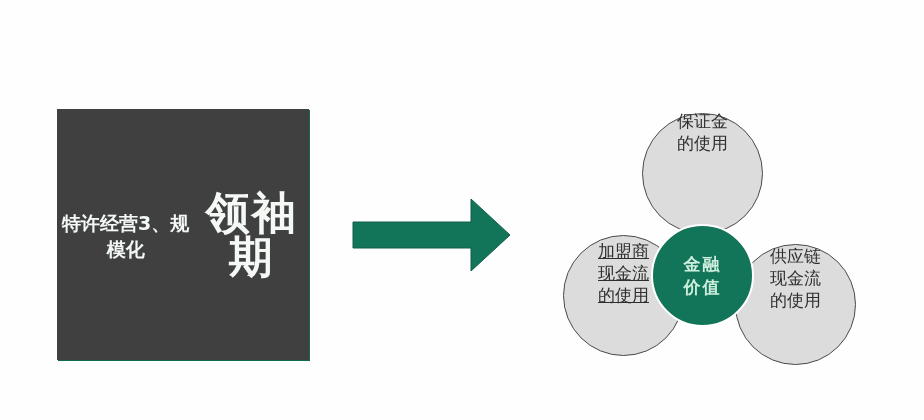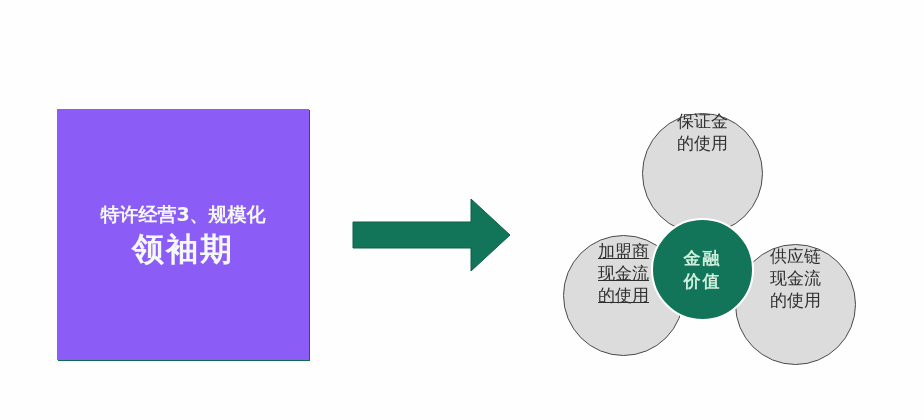--- a/index.html
+++ b/index.html
@@ -16,43 +16,43 @@
       width: 924px;
       height: 420px;
       background: #fefefe;
     }
     .stage-box {
       position: absolute;
       left: 57px;
       top: 109px;
       width: 252px;
       height: 251px;
-      background: #8b5cf6;
+      background: #404040;
       box-shadow: 1px 1px 0 #0f6a50;
       display: flex;
-      flex-direction: column;
+      flex-direction: row;
       align-items: center;
       justify-content: center;
       color: #f4f9f6;
       font-weight: bold;
       text-align: center;
     }
     .stage-line1 {
       font-size: 19px;
       letter-spacing: 0px;
       margin-top: 2px;
       line-height: 26px;
     }
     .stage-line2 {
       font-size: 19px;
       line-height: 26px;
       margin-top: 10px;
     }
     .stage-line3 {
-      font-size: 32px;
+      font-size: 44px;
       line-height: 44px;
       letter-spacing: 2px;
     }
     .arrow {
       position: absolute;
       left: 352px;
       top: 198px;
       width: 160px;
       height: 74px;
     }
@@ -72,21 +72,21 @@
       text-align: center;
     }
     .bubble-top { left: 642px; top: 113px; width: 121px; height: 121px; }
     .bubble-left { left: 563px; top: 235px; width: 121px; height: 121px; text-decoration: underline; }
     .bubble-right { left: 735px; top: 244px; width: 121px; height: 121px; }
     .bubble-left .lines { margin-top: 4px; }
     .bubble-top .lines { margin-top: -4px; }
     .core {
       position: absolute;
       left: 651px;
-      top: 218px;
+      top: 224px;
       width: 103px;
       height: 103px;
       border-radius: 50%;
       background: #127458;
       border: 2px solid #ffffff;
       box-sizing: border-box;
       display: flex;
       flex-direction: column;
       align-items: center;
       justify-content: center;

